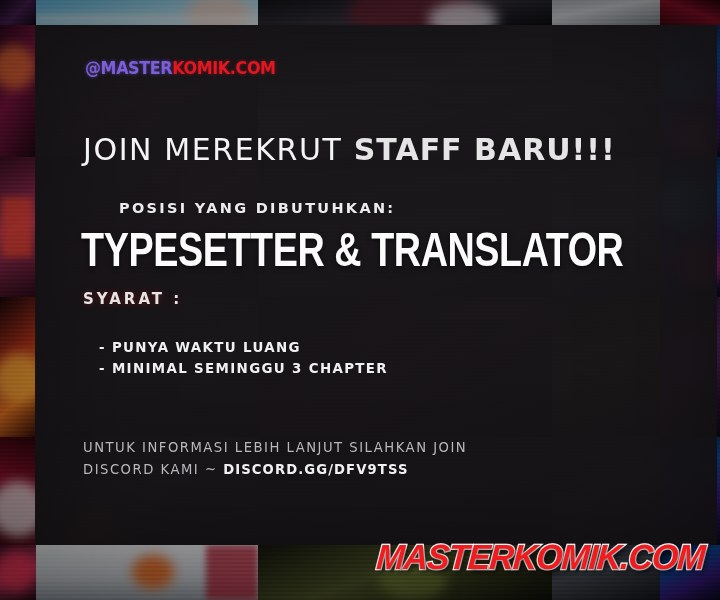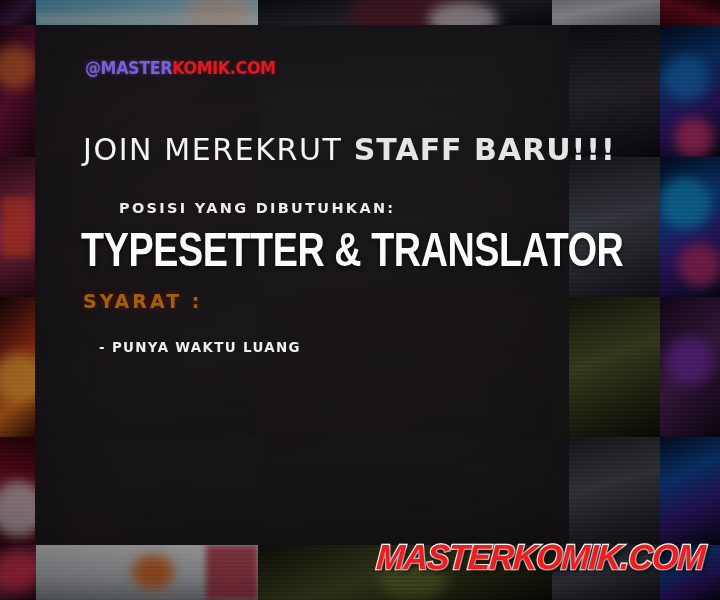--- a/index.html
+++ b/index.html
@@ -82,21 +82,21 @@
     background:
       radial-gradient(ellipse 110% 90% at 50% 50%, rgba(0,0,0,0.15) 0%, rgba(0,0,0,0.55) 78%, rgba(0,0,0,0.8) 100%);
     pointer-events: none;
   }
 
   
   #panel {
     position: absolute;
     left: 35px;
     top: 25px;
-    width: 534px;
+    width: 682px;
     height: 520px;
     background: rgba(26,23,26,0.90);
     box-shadow: inset 0 0 120px rgba(0,0,0,0.5);
   }
   #panel::before {
     content: "";
     position: absolute;
     inset: 0;
     background: linear-gradient(180deg, rgba(30,26,30,0.30) 0%, rgba(18,15,18,0.45) 100%);
     pointer-events: none;
@@ -169,23 +169,23 @@
     transform-origin: left top;
     text-shadow: 0 2px 6px rgba(0,0,0,0.55);
   }
 
   .syarat {
     position: absolute;
     left: 48px;
     top: 265px;
     font-family: "DejaVu Sans", sans-serif;
     font-weight: bold;
-    font-size: 19px;
+    font-size: 15px;
     letter-spacing: 3px;
-    color: #a16207;
+    color: #e5e5e5;
     white-space: nowrap;
     text-shadow: 0 0 6px rgba(200,20,30,0.45);
   }
 
   .reqs {
     position: absolute;
     left: 48px;
     top: 297px;
     margin: 16px;
     padding: 0;
@@ -331,21 +331,28 @@
       </div>
 
       <div class="subtitle">POSISI YANG DIBUTUHKAN:</div>
 
       <div class="roles">TYPESETTER &amp; TRANSLATOR</div>
 
       <div class="syarat">SYARAT :</div>
 
       <ul class="reqs">
         <li>- PUNYA WAKTU LUANG</li>
+        <li>- MINIMAL SEMINGGU 3 CHAPTER</li>
       </ul>
 
+      <div class="info">
+        <div class="line">UNTUK INFORMASI LEBIH LANJUT SILAHKAN JOIN</div>
+        <div class="line">
+          <span>DISCORD KAMI ~ </span><span class="disc">DISCORD.GG/DFV9TSS</span>
+        </div>
+      </div>
 
     </div>
   </div>
 
   <div class="brand-bottom">MASTERKOMIK.COM</div>
 
 </div>
 
 </body></html>

